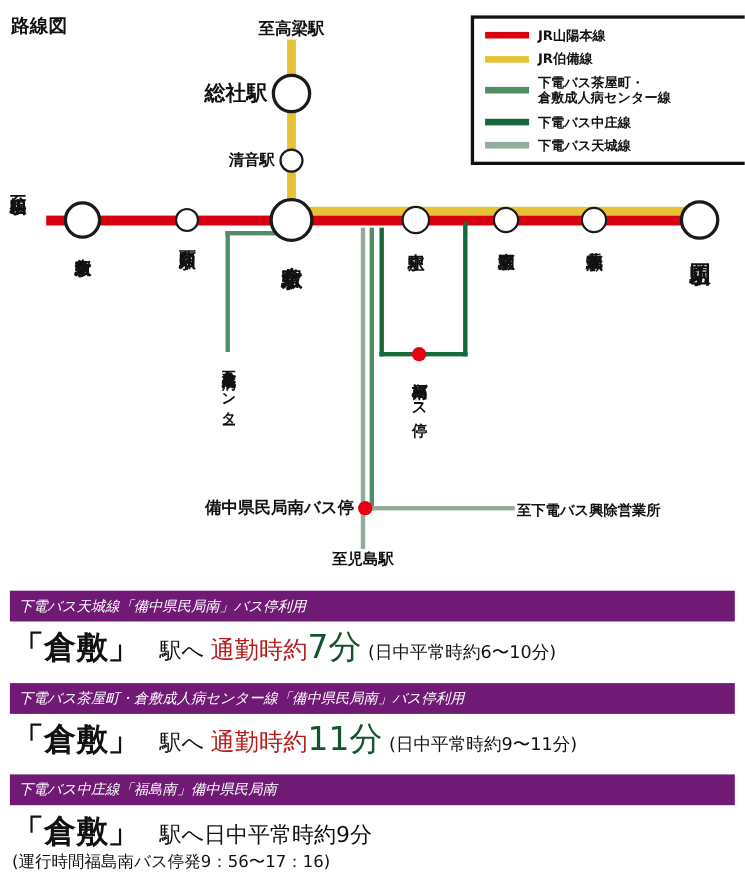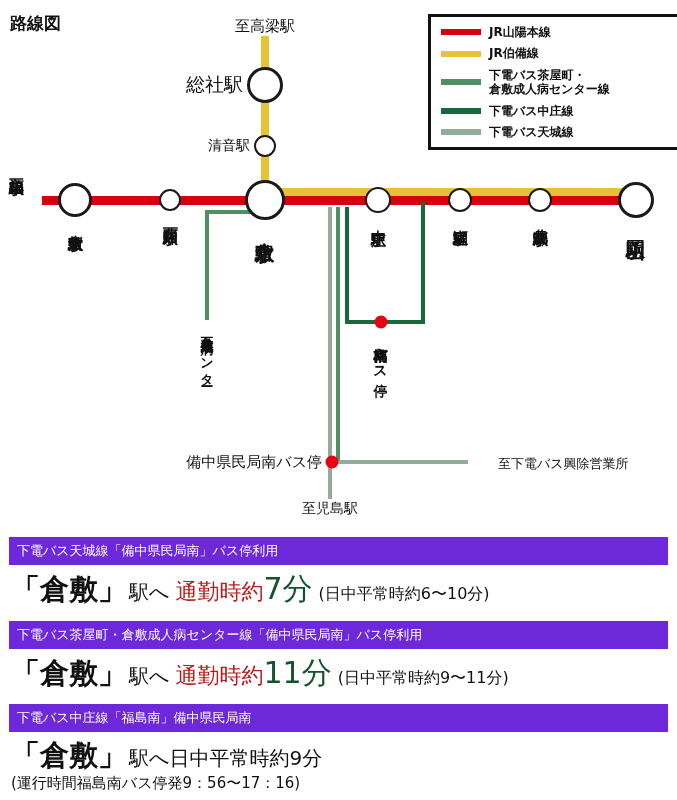--- a/index.html
+++ b/index.html
@@ -19,40 +19,40 @@
 
   .station-circle { position:absolute; background:#fff; border:3px solid #1a1a1a; border-radius:50%;
                     transform:translate(-50%,-50%); box-sizing:border-box; z-index:3; }
   .station-circle.sm { border-width:2px; }
 
   .dot { position:absolute; width:13px; height:13px; border-radius:50%; background:#e60012;
          transform:translate(-50%,-50%); z-index:5; }
 
   .vlabel { position:absolute; writing-mode:vertical-rl; text-orientation:upright;
             transform:translateX(-50%); font-weight:bold; z-index:4; line-height:1; letter-spacing:1px; }
-  .hlabel { position:absolute; font-weight:normal; white-space:nowrap; z-index:4; }
+  .hlabel { position:absolute; font-weight:bold; white-space:nowrap; z-index:4; }
   .cc  { transform:translate(-50%,-50%); }   
   .rc  { transform:translate(-100%,-50%); }  
   .f13 { font-size:13px; } .f14 { font-size:14px; } .f15 { font-size:15px; } .f19 { font-size:19px; }
 
   
   .legend { position:absolute; left:428px; top:14px; width:278px; border:3px solid #111;
             background:#fff; box-sizing:border-box; padding:8px 10px; z-index:6;
             display:flex; flex-direction:column; gap:7px; }
   .legend-row { display:flex; align-items:center; gap:8px; }
   .sw { width:40px; height:6px; flex:0 0 40px; }
   .legend-label { font-size:12px; line-height:1.2; white-space:pre-line; font-weight:bold; }
 
   
   .info { padding:0 9px; }
-  .bar { background:#6d28d9; color:#fff; font-size:13px; padding:5px 8px; margin-top:14px; }
+  .bar { background:#701a75; color:#fff; font-size:13px; padding:5px 8px; margin-top:14px;font-style:italic; }
   .bar.first { margin-top:5px; }
   .info-line { margin:7px 0 2px 2px; line-height:1.15; }
   .s-station { font-size:29px; font-weight:bold; }
-  .s-mid { font-size:20px; margin-left:2px; }
+  .s-mid { font-size:20px; margin-left:18px; }
   .s-red-prefix { font-size:22px; color:#b91c1c; margin-left:6px; }
   .s-red-big { font-size:30px; color:#14532d; }
   .s-note { font-size:16px; margin-left:6px; }
   .s-subnote { font-size:15px; margin:2px 0 0 2px; }
 </style>
 </head>
 <body>
 
 <div id="map">
 
@@ -92,21 +92,21 @@
   <div class="vlabel f15" style="left:170px;top:216px;">西阿知駅</div>
   <div class="vlabel f19" style="left:265px;top:228px;">倉敷駅</div>
   <div class="vlabel f15" style="left:378px;top:218px;">中庄駅</div>
   <div class="vlabel f15" style="left:460px;top:217px;">庭瀬駅</div>
   <div class="vlabel f15" style="left:540px;top:217px;">北長瀬駅</div>
   <div class="vlabel f19" style="left:636px;top:224px;">岡山駅</div>
 
   <div class="vlabel f13" style="left:207px;top:326px;">至倉敷成人病センター</div>
   <div class="vlabel f14" style="left:381px;top:336px;">福島南バス停</div>
   <div class="hlabel rc f15" style="left:322px;top:462px;">備中県民局南バス停</div>
-  <div class="hlabel f13" style="left:498px;top:455px;">至下電バス興除営業所</div>
+  <div class="hlabel f13" style="left:470px;top:455px;">至下電バス興除営業所</div>
   <div class="hlabel cc f14" style="left:330px;top:509px;">至児島駅</div>
 
   <div class="legend">
     <div class="legend-row">
       <span class="sw" style="background:#d7000f"></span>
       <span class="legend-label">JR山陽本線</span>
     </div>
     <div class="legend-row">
       <span class="sw" style="background:#e6c237"></span>
       <span class="legend-label">JR伯備線</span>

